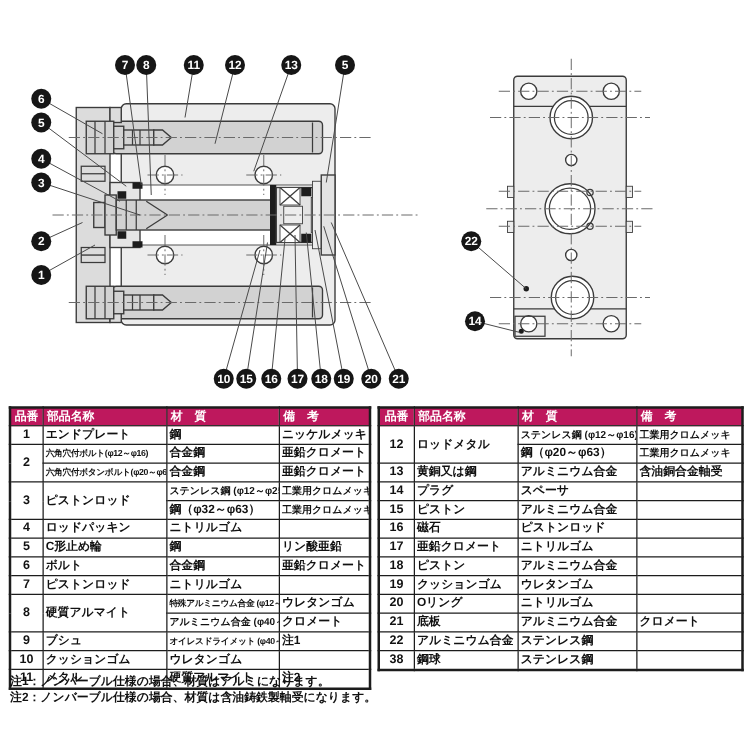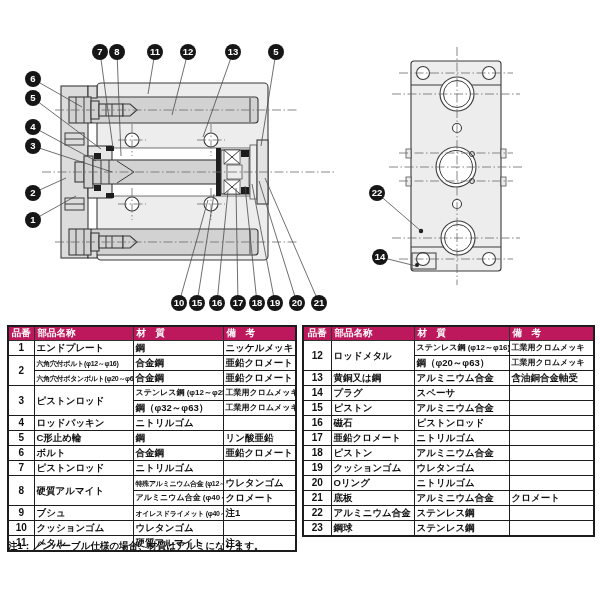--- a/index.html
+++ b/index.html
@@ -420,25 +420,26 @@
           <td>アルミニウム合金</td>
           <td>クロメート</td>
         </tr>
         <tr>
           <td class="num" rowspan="1">22</td>
           <td rowspan="1">アルミニウム合金</td>
           <td>ステンレス鋼</td>
           <td></td>
         </tr>
         <tr>
-          <td class="num" rowspan="1">23</td>
+          <td class="num" rowspan="1">38</td>
           <td rowspan="1">鋼球</td>
           <td>ステンレス鋼</td>
           <td></td>
         </tr>
       </tbody>
   </table>
 
   <div class="notes">
     <div>注1：ノンバーブル仕様の場合、材質はアルミになります。</div>
+    <div>注2：ノンバーブル仕様の場合、材質は含油鋳鉄製軸受になります。</div>
   </div>
 
 </div>
 
 </body></html>

